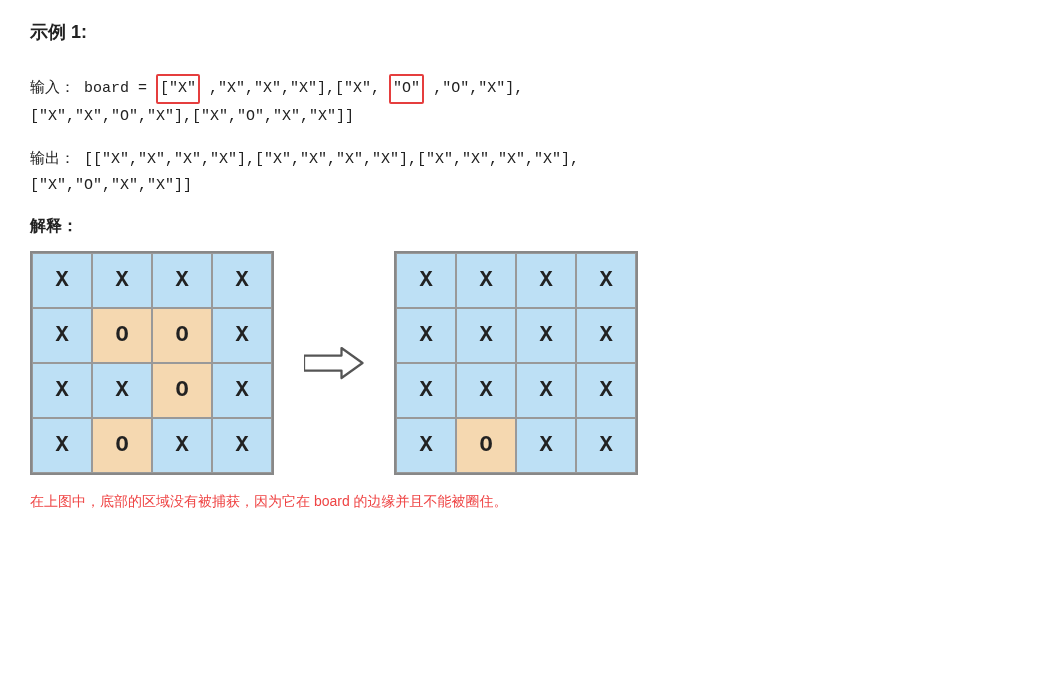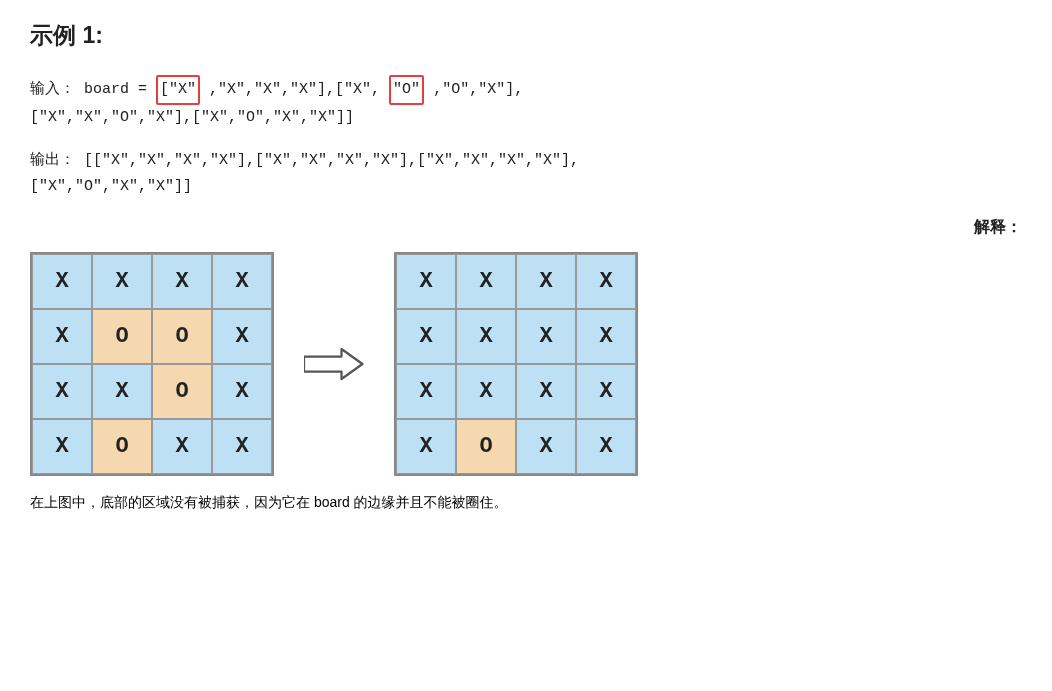--- a/index.html
+++ b/index.html
@@ -5,43 +5,42 @@
     * { box-sizing: border-box; margin: 0; padding: 0; }
     body {
       font-family: -apple-system, BlinkMacSystemFont, "Segoe UI", Arial, sans-serif;
       background: #fff;
       color: #222;
       font-size: 16px;
       padding: 20px 30px;
     }
     .section-title {
       font-weight: bold;
-      font-size: 23px;
-      margin-bottom: 24px;
+      font-size: 18px;
+      margin-bottom: 30px;
     }
     .code-block {
       font-family: "Courier New", Courier, monospace;
       font-size: 15px;
       line-height: 1.7;
       margin-bottom: 18px;
     }
     .code-block .label {
       font-weight: normal;
     }
     .highlight-red {
       border: 2px solid #e53e3e;
       padding: 0 2px;
       border-radius: 2px;
       display: inline-block;
     }
     .jie-shi {
       font-weight: bold;
       font-size: 16px;
       margin: 10px 0 14px 0;
-      text-align: right;
     }
     .grids-container {
       display: flex;
       align-items: center;
       gap: 30px;
       margin-bottom: 18px;
     }
     .grid {
       border: 2px solid #888;
       display: grid;
@@ -68,21 +67,21 @@
       align-items: center;
       justify-content: center;
       font-size: 40px;
     }
     .arrow-svg {
       width: 60px;
       height: 40px;
     }
     .footnote {
       font-size: 14px;
-      color: #000000;
+      color: #ef4444;
       margin-top: 4px;
     }
   </style>
 </head>
 <body>
 
 <div class="section-title">示例 1:</div>
 
 <div class="code-block">
   <span class="label">输入：</span>

